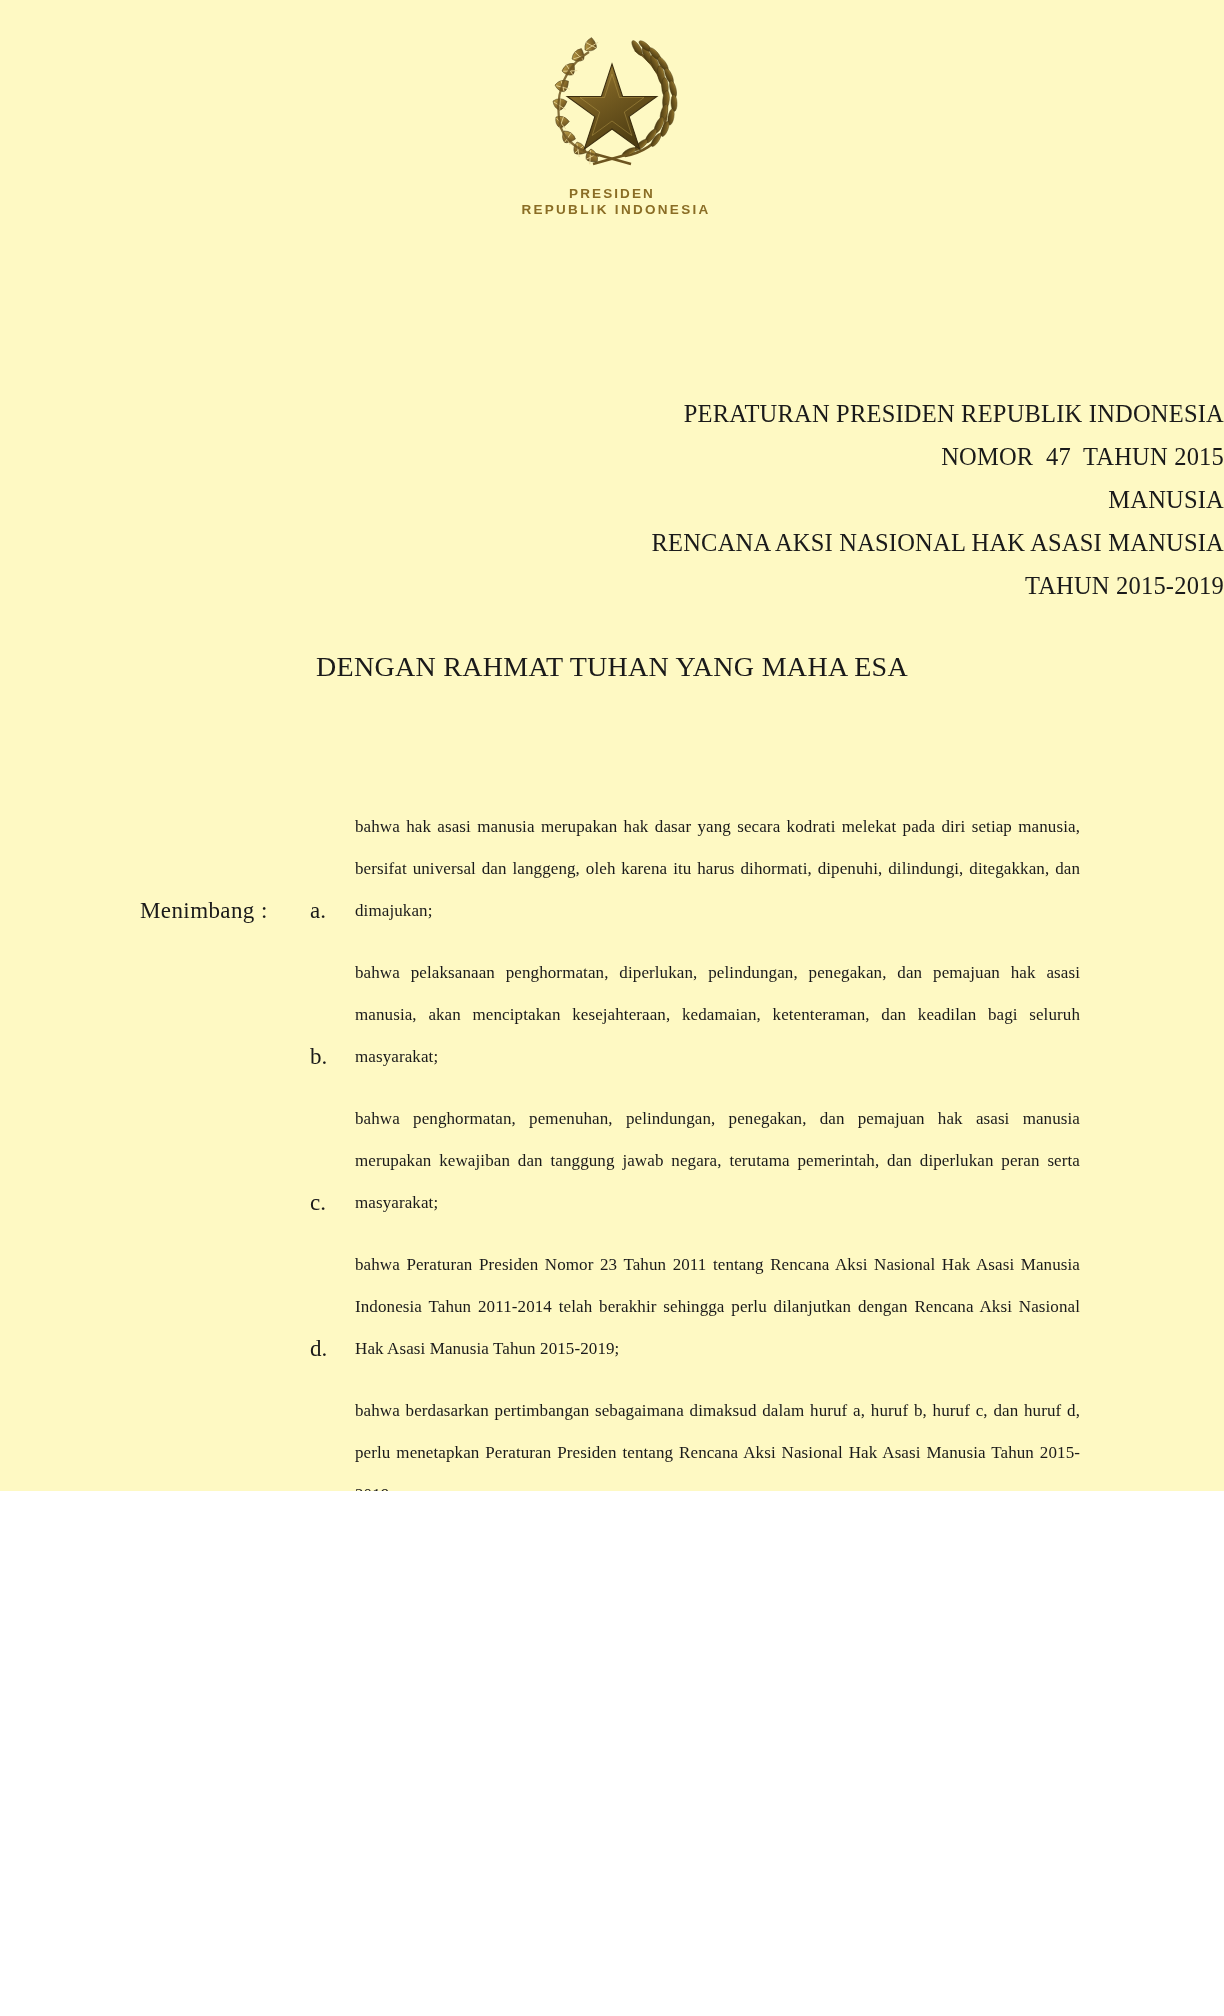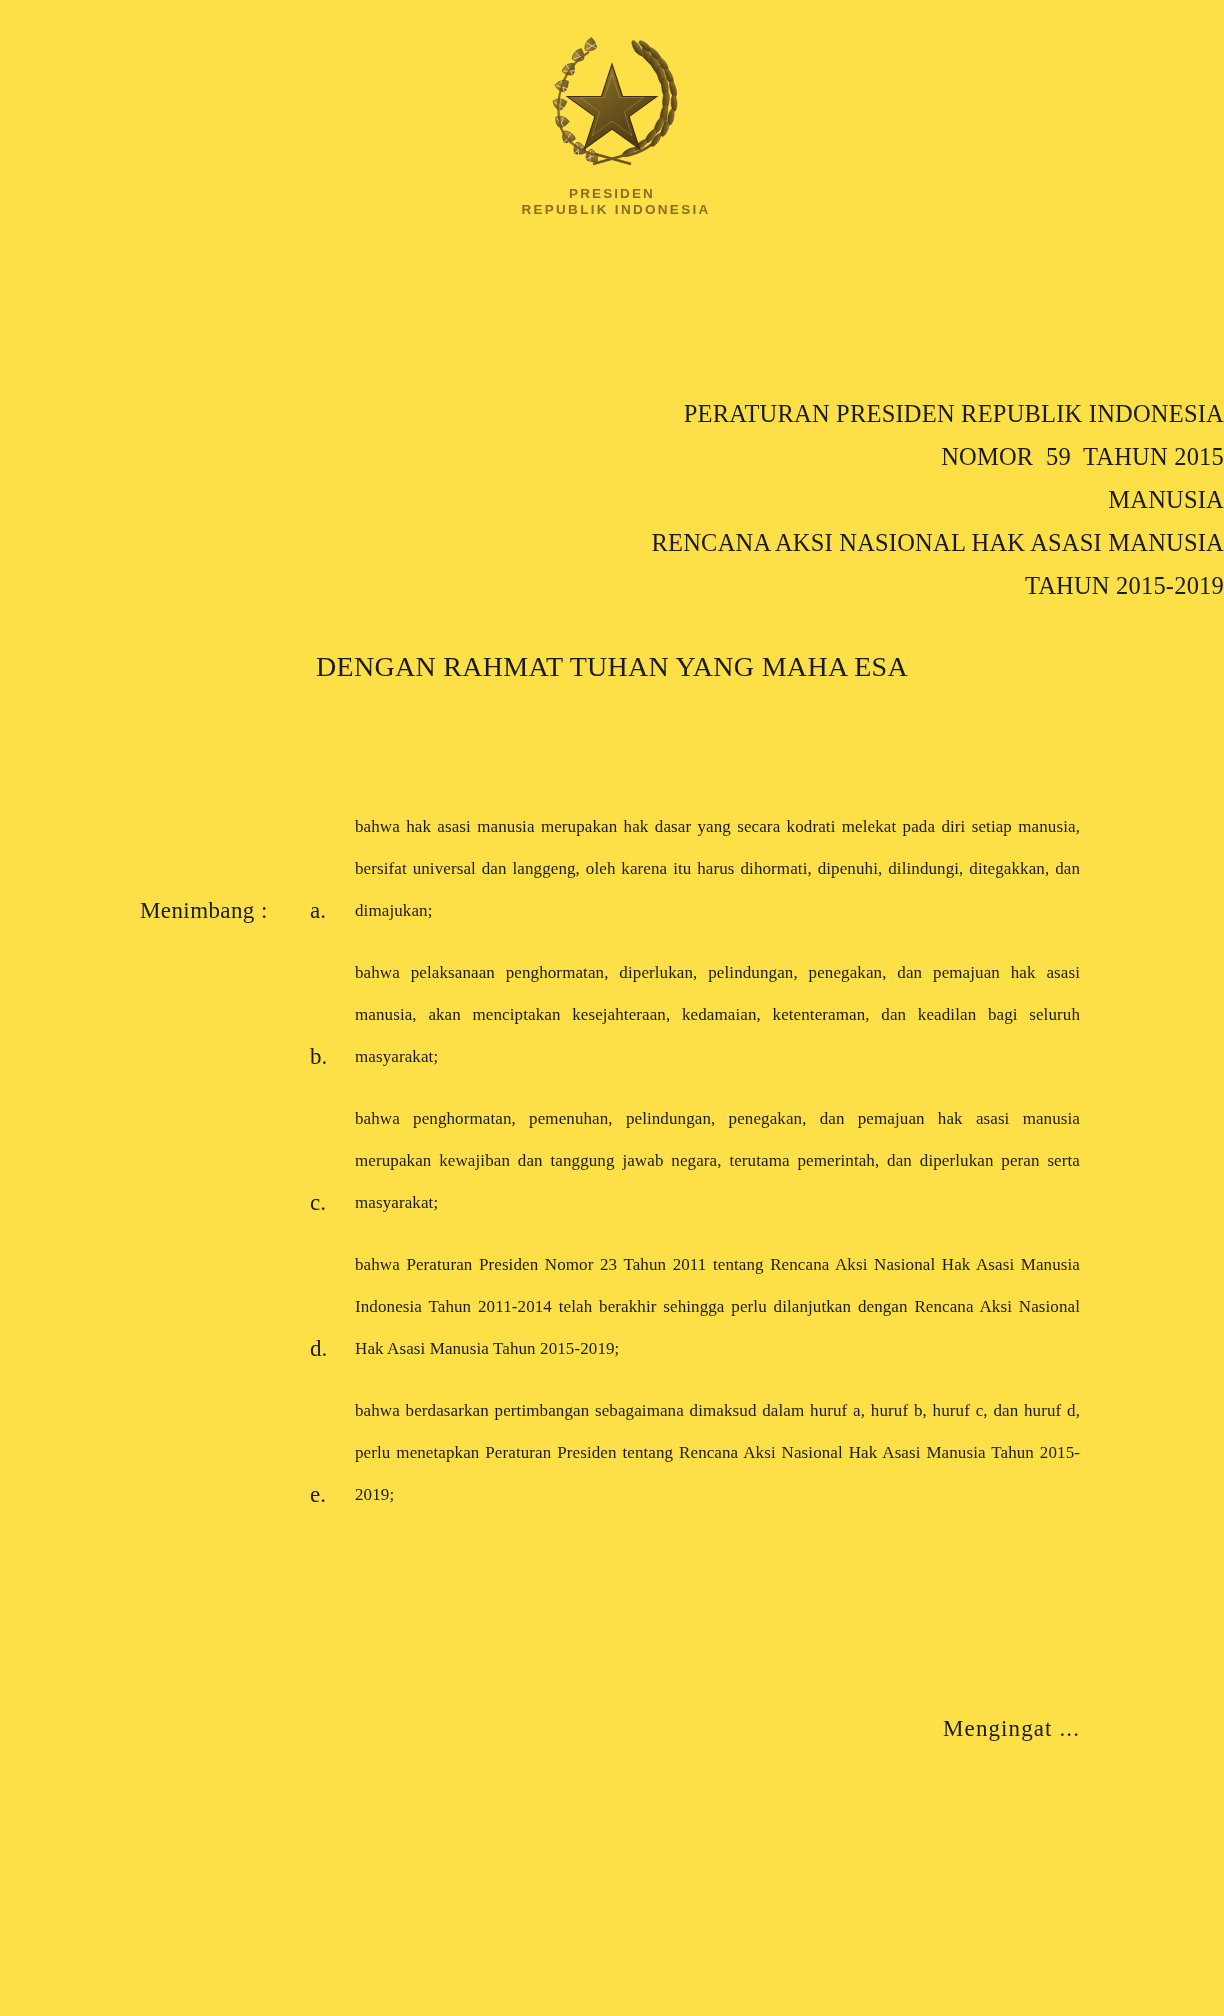--- a/index.html
+++ b/index.html
@@ -4,22 +4,22 @@
 <title>Peraturan Presiden RI</title>
 <style>
   html, body {
     margin: 0;
     padding: 0;
     background: #ffffff;
   }
   .page {
     position: relative;
     width: 1224px;
-    height: 2016px;
-    background: #fde047;
+    height: 1491px;
+    background: #fef9c3;
     margin: 0 auto;
     overflow: hidden;
     font-family: "Liberation Serif", "DejaVu Serif", serif;
     color: #1a1a1a;
   }
 
   
   .emblem-block {
     position: absolute;
     top: 28px;
@@ -262,21 +262,21 @@
       </svg>
     </div>
     <div class="emblem-caption">
       <div class="line1">PRESIDEN</div>
       <div class="line2">REPUBLIK  INDONESIA</div>
     </div>
   </div>
 
   <div class="title-block">
     <div class="title-line">PERATURAN PRESIDEN REPUBLIK INDONESIA</div>
-    <div class="title-line">NOMOR  59  TAHUN 2015</div>
+    <div class="title-line">NOMOR  47  TAHUN 2015</div>
     <div class="title-line">MANUSIA</div>
     <div class="title-line">RENCANA AKSI NASIONAL HAK ASASI MANUSIA</div>
     <div class="title-line">TAHUN 2015-2019</div>
   </div>
 
   <div class="sub-block">
     <div class="sub-line">DENGAN RAHMAT TUHAN YANG MAHA ESA</div>
     <div class="sub-gap"></div>
   </div>
 

